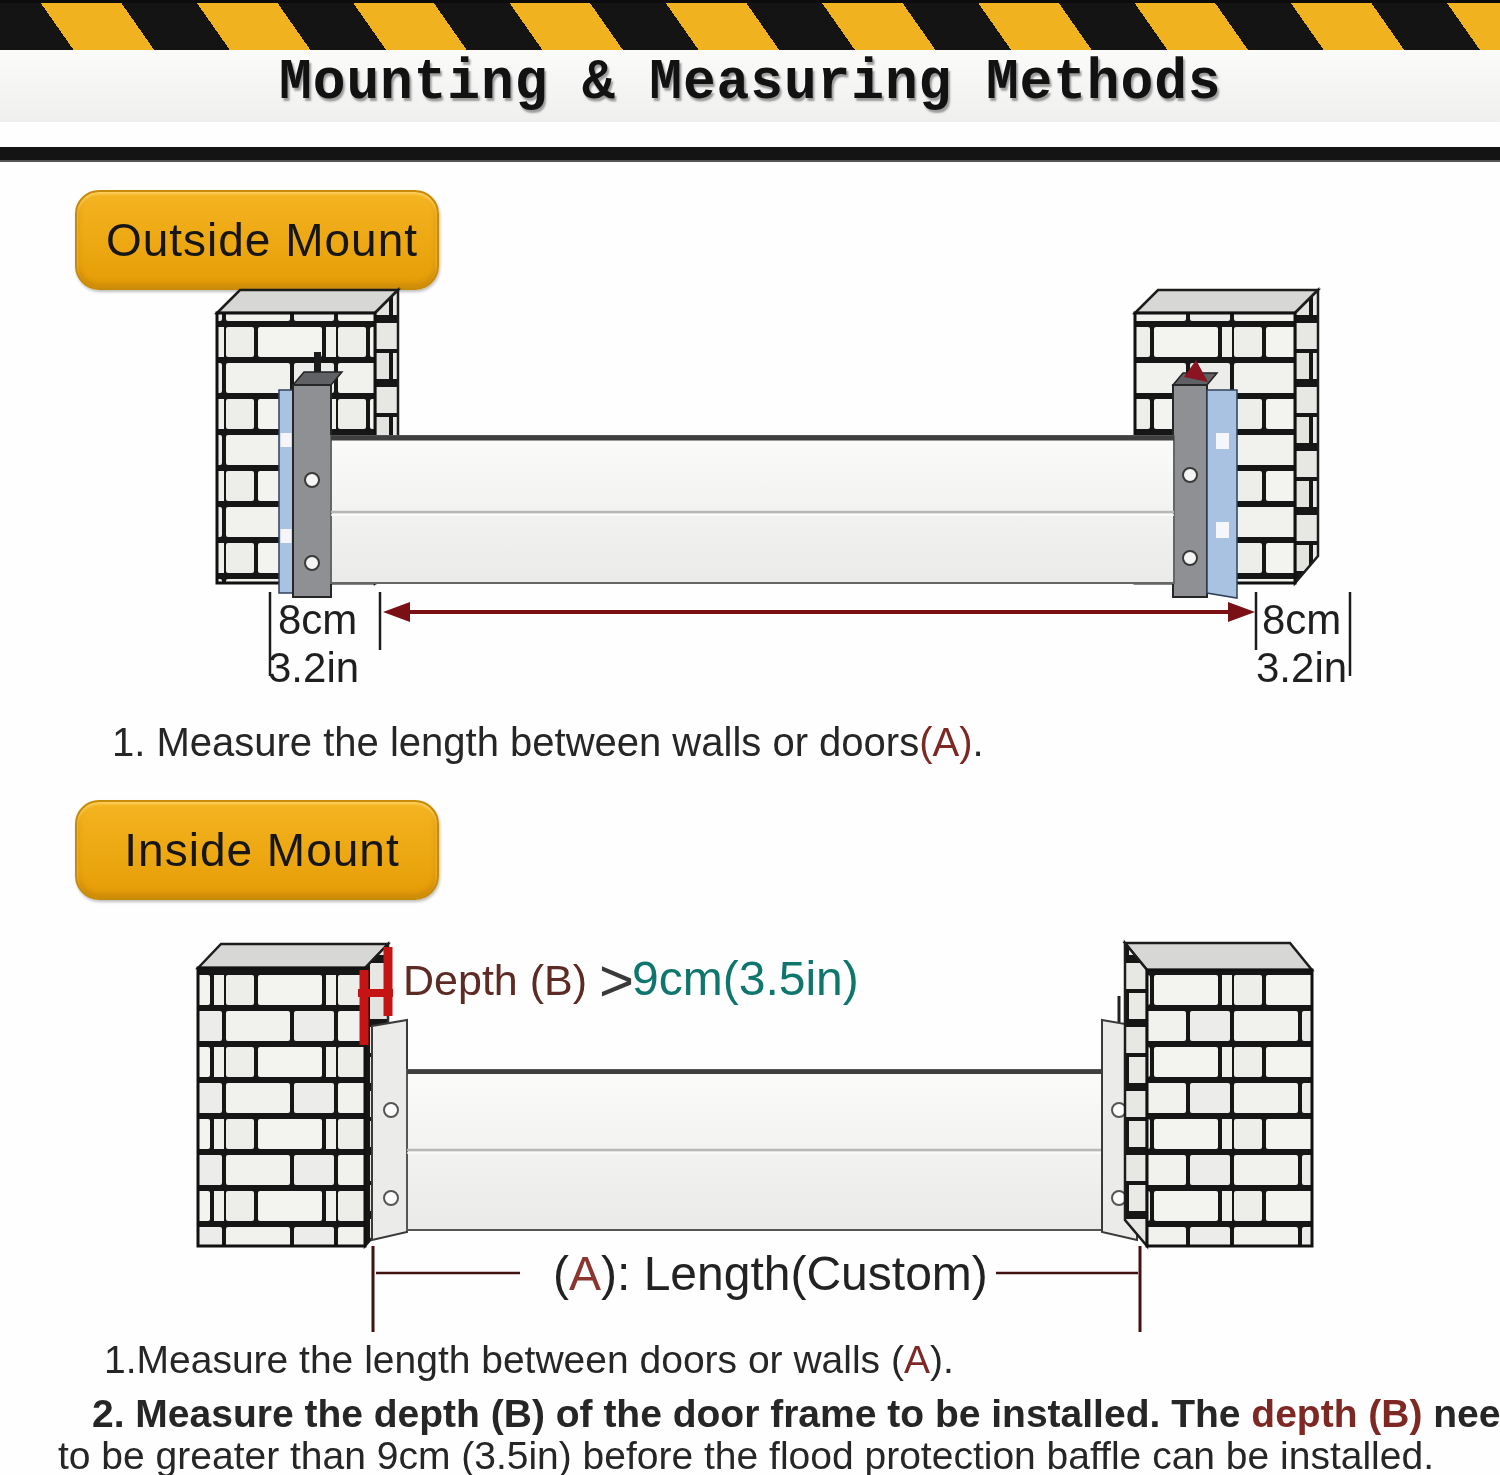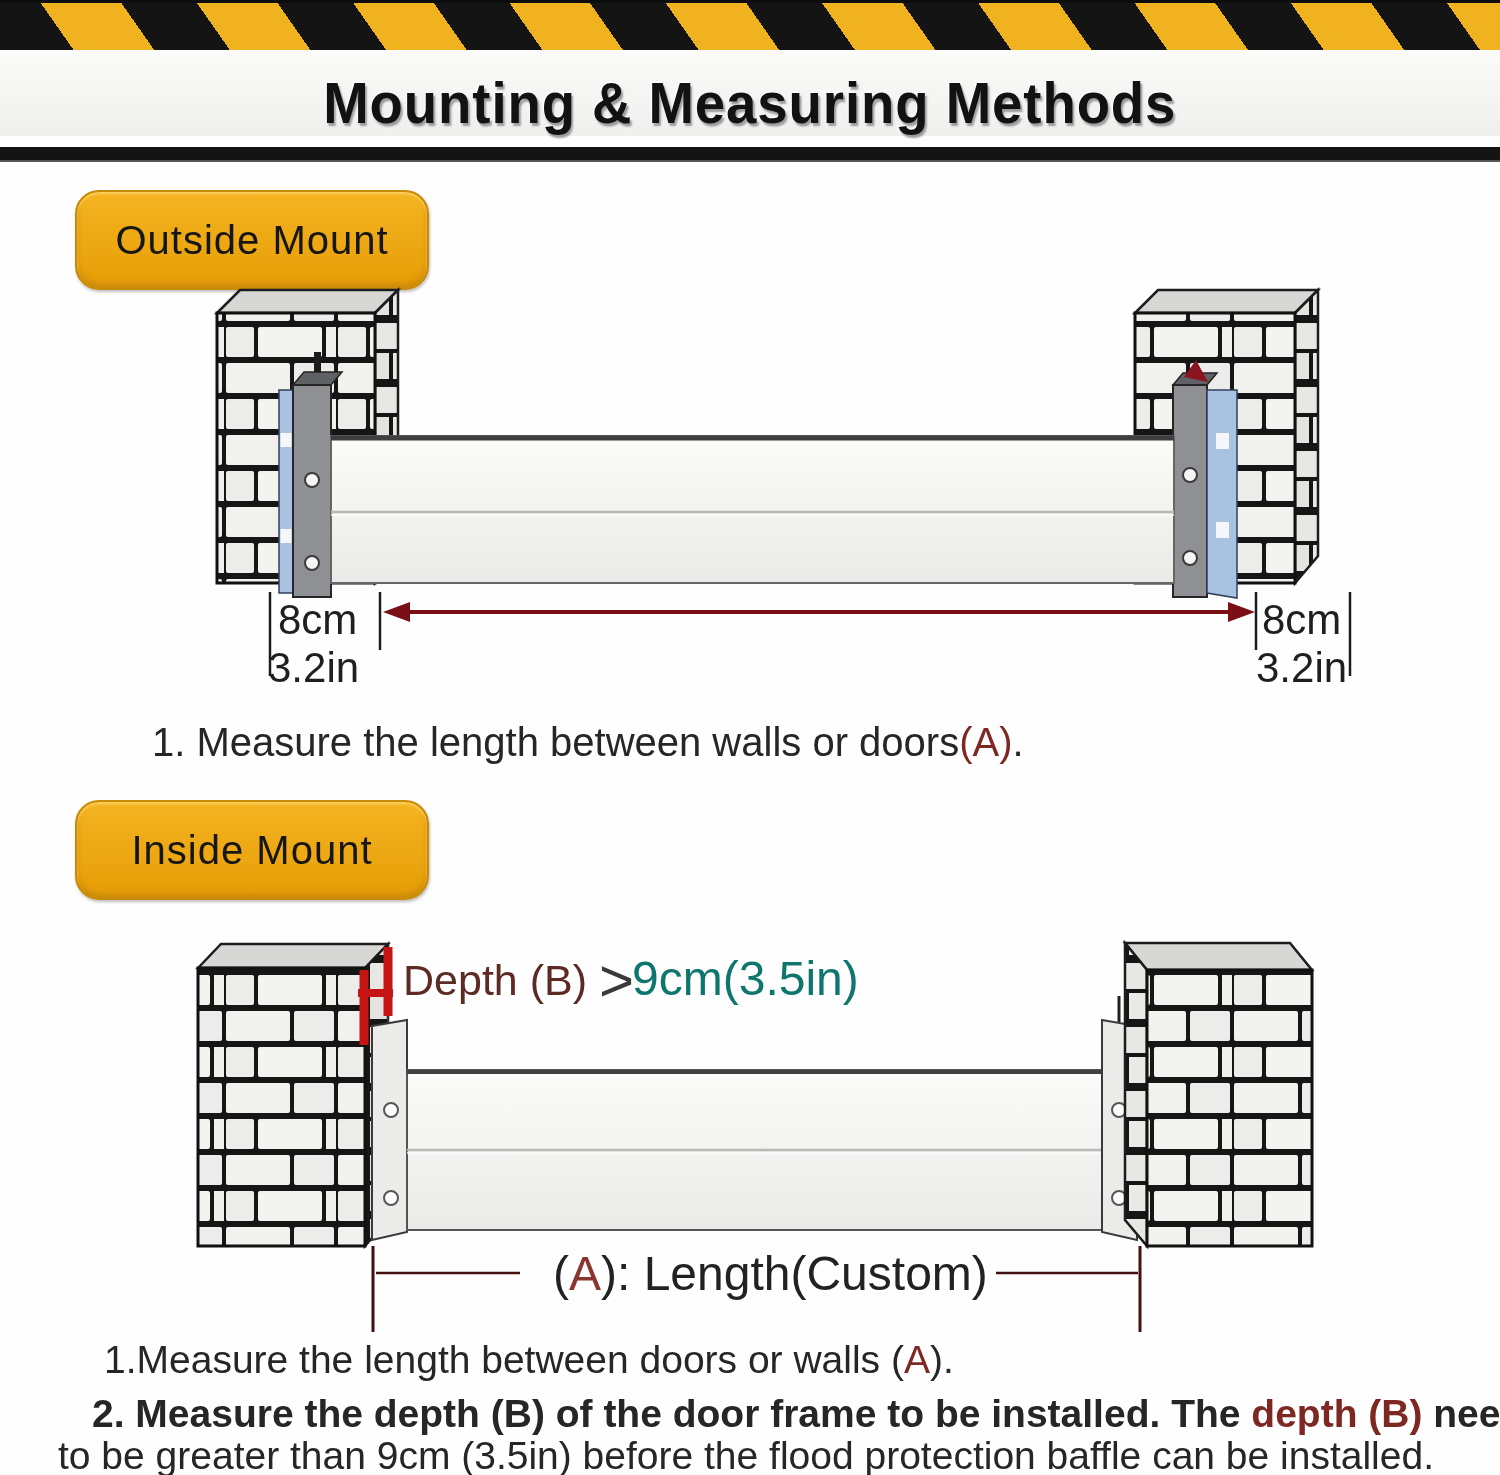--- a/index.html
+++ b/index.html
@@ -3,52 +3,52 @@
 <meta charset="utf-8">
 <style>
   html,body{margin:0;padding:0;background:#ffffff;}
   .page{position:relative;width:1500px;height:1475px;background:#fefefe;overflow:hidden;
         font-family:"Liberation Sans", sans-serif;color:#262626;}
 
   
   .tape{position:absolute;left:0;top:0;width:1500px;height:50px;
         background:repeating-linear-gradient(55deg,#141414 0 62px,#f0b31f 62px 128px);
         border-top:3px solid #0c0c0c;box-shadow:0 2px 3px rgba(0,0,0,.35);}
-  .title-band{position:absolute;left:0;top:50px;width:1500px;height:86px;
-        background:linear-gradient(#fbfbfa,#efefed);display:flex;align-items:flex-end;justify-content:center;}
+  .title-band{position:absolute;left:0;top:50px;width:1500px;height:72px;
+        background:linear-gradient(#fbfbfa,#efefed);display:flex;align-items:flex-start;justify-content:center;font-family:Liberation Mono, monospace;}
   .title-band .ttl{display:inline-block;transform:scaleX(.94);font-size:58px;font-weight:bold;
         letter-spacing:1px;color:#121212;text-shadow:2px 3px 2px #9c9c9c,-1px -1px 0 #ffffff;}
   .dark-bar{position:absolute;left:0;top:147px;width:1500px;height:13px;background:#141414;
         border-bottom:2px solid #555;}
 
   
   .badge{position:absolute;left:75px;width:350px;height:96px;border-radius:24px;
         background:linear-gradient(#f4b421,#e69d06);border:2px solid #c78b08;
         box-shadow:inset 0 2px 3px #ffd263, inset 0 -4px 6px #c9880a, 1px 2px 3px rgba(0,0,0,.25);
         display:flex;align-items:center;justify-content:center;
-        font-size:40px;color:#161616;letter-spacing:1px;}
+        font-size:46px;color:#161616;letter-spacing:1px;padding-left:10px;}
   #badge-outside{top:190px;}
   #badge-inside{top:800px;justify-content:center;}
 
   .dg{position:absolute;left:0;width:1500px;}
   #svg-outside{top:285px;height:420px;}
   #svg-inside{top:940px;height:395px;}
 
   
   .dim{position:absolute;font-size:42px;color:#1f1f1f;z-index:3;white-space:nowrap;}
   #dim-l-cm{left:278px;top:596px;}
   #dim-l-in{left:268px;top:644px;}
   #dim-r-cm{left:1262px;top:596px;}
   #dim-r-in{left:1256px;top:644px;}
   #dim-a{left:540px;top:622px;}
   #dim-a .big-a{font-size:56px;font-weight:bold;color:#c9151b;}
   #dim-a .rest{font-size:43px;color:#222;}
 
   
-  .steps{position:absolute;z-index:3;font-size:40px;color:#262626;white-space:nowrap;margin-left:40px;}
+  .steps{position:absolute;z-index:3;font-size:40px;color:#262626;white-space:nowrap;}
   #steps-outside{left:112px;top:712px;line-height:60px;}
   .maroon{color:#7d2823;}
   .red2{color:#8d2d25;}
 
   #depth-line{position:absolute;left:403px;top:946px;z-index:3;white-space:nowrap;}
   #depth-line .dl{font-size:43px;color:#5d2a24;}
   #depth-line .gt{font-size:60px;color:#3a3a3a;vertical-align:-6px;letter-spacing:-2px;}
   #depth-line .dv{font-size:48px;color:#0f766e;}
 
   #len-line{position:absolute;left:553px;top:1246px;z-index:3;font-size:48px;color:#222;white-space:nowrap;}

